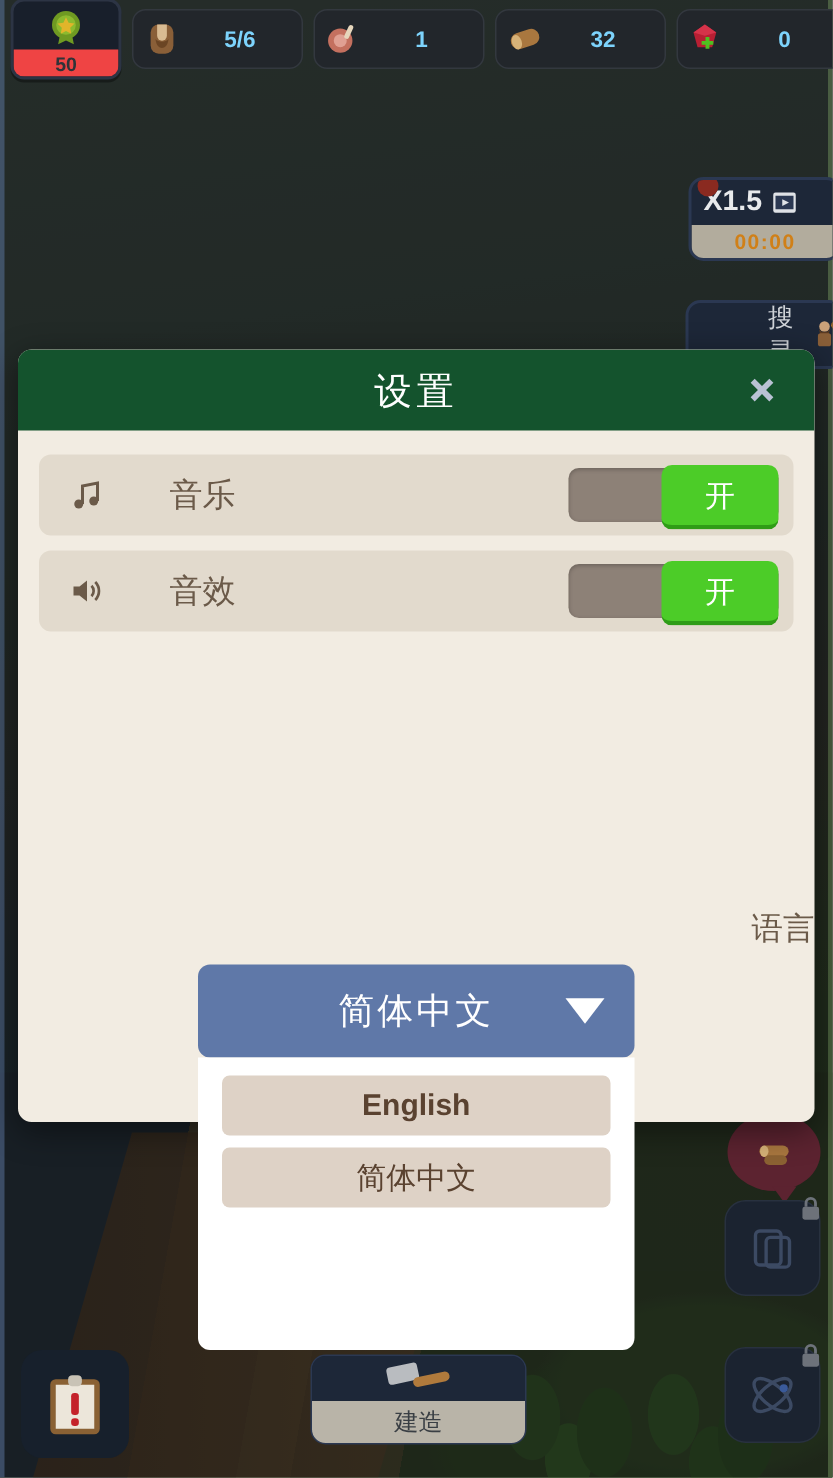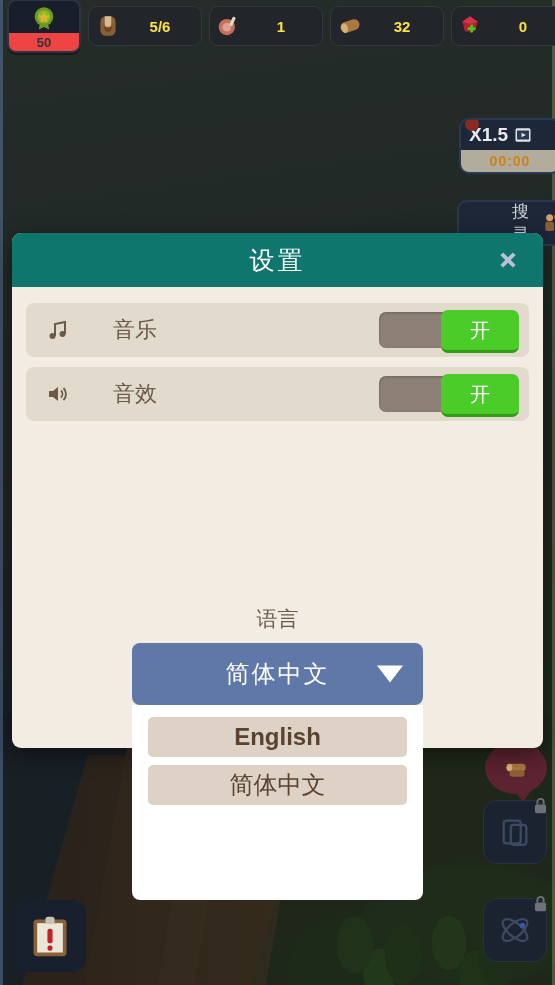--- a/index.html
+++ b/index.html
@@ -41,21 +41,21 @@
   
   .hud-top{position:absolute;left:0;top:0;width:555px;height:52px;display:flex;align-items:center;gap:7px;padding-left:7px;box-sizing:border-box;}
   .badge{width:70px;height:50px;border-radius:9px;background:#181f2b;border:2px solid #2c3444;
     position:relative;overflow:hidden;flex:none;box-shadow:0 2px 0 rgba(0,0,0,.35);}
   .badge .medal{position:absolute;left:50%;top:4px;transform:translateX(-50%);width:28px;height:28px;}
   .badge .lvl{position:absolute;left:0;right:0;bottom:0;height:18px;background:#ef4444;color:#2f3338;
     font-size:13px;font-weight:bold;display:flex;align-items:center;justify-content:center;}
   .res{height:38px;min-width:96px;border-radius:9px;background:#22262b;border:1px solid #33383f;
     display:flex;align-items:center;padding:0 10px 0 6px;gap:8px;flex:none;}
   .res .ico{width:26px;height:26px;flex:none;}
-  .res .val{color:#fde047;font-size:15px;font-weight:bold;flex:1;text-align:center;}
+  .res .val{color:#7dd3fc;font-size:15px;font-weight:bold;flex:1;text-align:center;}
 
   
   .boost{position:absolute;right:-6px;top:118px;width:98px;border-radius:10px;background:#1d2738;
     border:2px solid #2b3852;overflow:hidden;}
   .boost .top{height:30px;display:flex;align-items:center;gap:5px;padding:0 8px;color:#e8eaec;
     font-size:19px;font-weight:bold;}
   .boost .timer{height:22px;background:#b2ac9d;color:#d08018;font-size:14px;font-weight:bold;
     display:flex;align-items:center;justify-content:center;letter-spacing:1px;}
   .boost .dot{position:absolute;left:4px;top:-3px;width:14px;height:14px;border-radius:50%;background:#8a2a20;}
   .search-btn{position:absolute;right:-8px;top:200px;width:92px;height:42px;border-radius:10px;
@@ -74,47 +74,47 @@
     display:flex;align-items:center;justify-content:center;}
   .build{position:absolute;left:207px;top:903px;width:142px;border-radius:10px;overflow:hidden;
     background:#1d2738;border:1px solid #2b3852;}
   .build .art{height:30px;background:#1d2738;display:flex;align-items:center;justify-content:center;}
   .build .lbl{height:28px;background:#b9b4a8;color:#3a3f44;font-size:16px;display:flex;
     align-items:center;justify-content:center;}
 
   
   .dialog{position:absolute;left:12px;top:233px;width:531px;height:515px;border-radius:9px;
     background:#f2ece2;box-shadow:0 6px 22px rgba(0,0,0,.45);overflow:hidden;}
-  .dlg-head{height:54px;background:#0f766e;display:flex;align-items:center;justify-content:center;position:relative;}
+  .dlg-head{height:54px;background:#14532d;display:flex;align-items:center;justify-content:center;position:relative;}
   .dlg-title{color:#fff;font-size:25px;letter-spacing:3px;}
   .dlg-close{position:absolute;right:20px;top:50%;transform:translateY(-50%);width:30px;height:30px;
     display:flex;align-items:center;justify-content:center;cursor:pointer;}
   .dlg-body{padding:16px 14px 0 14px;}
 
   .row{height:54px;background:#e2dacd;border-radius:8px;display:flex;align-items:center;
     padding:0 10px 0 18px;margin-bottom:10px;gap:29px;}
   .row .ico{width:28px;height:28px;flex:none;display:flex;align-items:center;justify-content:center;}
   .row .lbl{font-size:22px;color:#6b5a49;margin-left:12px;flex:1;}
   .switch{width:140px;height:36px;border-radius:7px;background:#8d8177;position:relative;flex:none;cursor:pointer;
     box-shadow:inset 0 1px 3px rgba(0,0,0,.25);}
   .knob{position:absolute;right:0;top:-2px;width:78px;height:40px;border-radius:7px;background:#4ccc28;
     border-bottom:3px solid #2f9c17;display:flex;align-items:center;justify-content:center;
     color:#fff;font-size:20px;}
 
-  .lang-label{position:absolute;left:0;right:0;top:372px;text-align:center;font-size:21px;color:#6b5a49;font-family:Liberation Serif, serif;}
+  .lang-label{position:absolute;left:0;right:0;top:372px;text-align:right;font-size:21px;color:#6b5a49;font-family:Liberation Serif, serif;}
   .lang-select{position:absolute;left:120px;top:410px;width:291px;height:62px;border-radius:8px;
     background:#5f78a8;display:flex;align-items:center;justify-content:center;cursor:pointer;}
   .lang-select .cur{color:#fff;font-size:24px;letter-spacing:2px;}
   .caret{position:absolute;right:20px;top:50%;transform:translateY(-50%);
     width:0;height:0;border-left:13px solid transparent;border-right:13px solid transparent;border-top:17px solid #fff;}
 
   .lang-panel{position:absolute;left:132px;top:705px;width:291px;height:195px;background:#fff;
     border-radius:0 0 8px 8px;padding:12px 16px 0 16px;box-sizing:border-box;z-index:40;}
   .lang-opt{height:40px;background:#ded2c6;border-radius:5px;display:flex;align-items:center;
-    justify-content:center;margin-bottom:8px;color:#5a4230;font-size:24px;cursor:pointer;}
+    justify-content:center;margin-bottom:8px;color:#5a4230;font-size:20px;cursor:pointer;}
   .lang-opt.en{font-weight:bold;}
 </style>
 </head>
 <body>
 
 <div id="root">
 
   <div class="game-bg">
     <div class="terrain"></div>
     <div class="path"></div>
@@ -229,20 +229,29 @@
   <div class="clip">
     <svg width="44" height="50" viewBox="0 0 24 24">
       <rect x="3" y="3" width="18" height="20" rx="2" fill="#8a6134"></rect>
       <rect x="5" y="5" width="14" height="16" fill="#ece6da"></rect>
       <rect x="9.5" y="1.5" width="5" height="4" rx="1.5" fill="#c9c3b6"></rect>
       <rect x="10.6" y="8" width="2.8" height="8" rx="1.2" fill="#c4222a"></rect>
       <rect x="10.6" y="17.2" width="2.8" height="2.8" rx="1.2" fill="#c4222a"></rect>
     </svg>
   </div>
 
+  <div class="build">
+    <div class="art">
+      <svg width="58" height="26" viewBox="0 0 40 20">
+        <rect x="4" y="3" width="16" height="9" rx="2" fill="#b9bcc0" transform="rotate(-12 12 8)"></rect>
+        <rect x="17" y="8" width="19" height="5" rx="2.5" fill="#b07a3c" transform="rotate(-12 26 10)"></rect>
+      </svg>
+    </div>
+    <div class="lbl">建造</div>
+  </div>
 
   <div class="dialog">
     <div class="dlg-head">
       <div class="dlg-title">设置</div>
       <div class="dlg-close">
         <svg width="26" height="26" viewBox="0 0 24 24">
           <path d="M5 7.5L7.5 5 12 9.5 16.5 5 19 7.5 14.5 12 19 16.5 16.5 19 12 14.5 7.5 19 5 16.5 9.5 12z" fill="#b9c2d4"></path>
         </svg>
       </div>
     </div>

